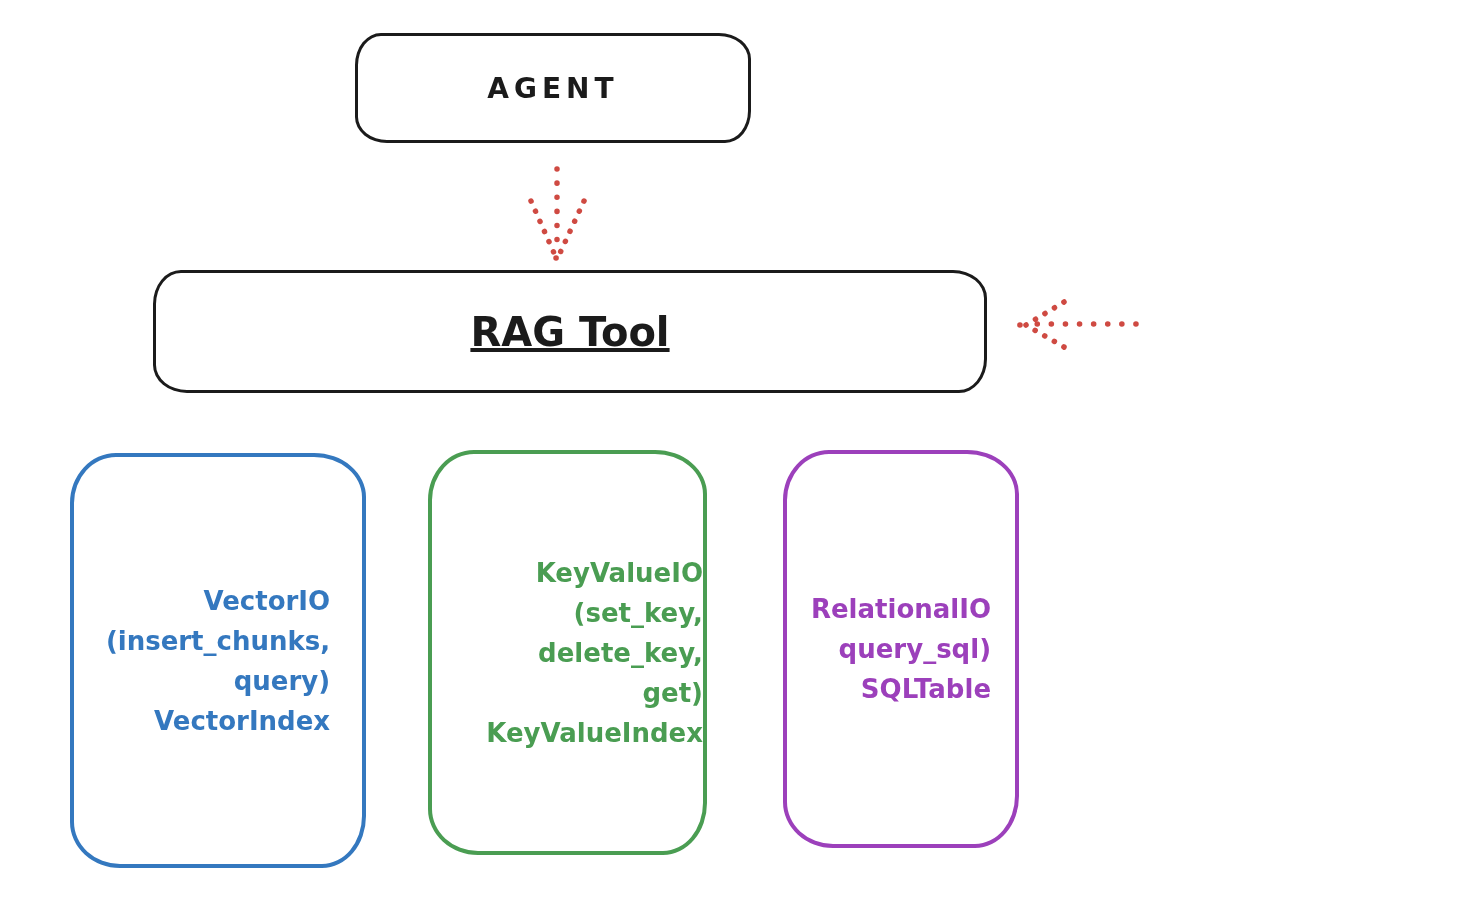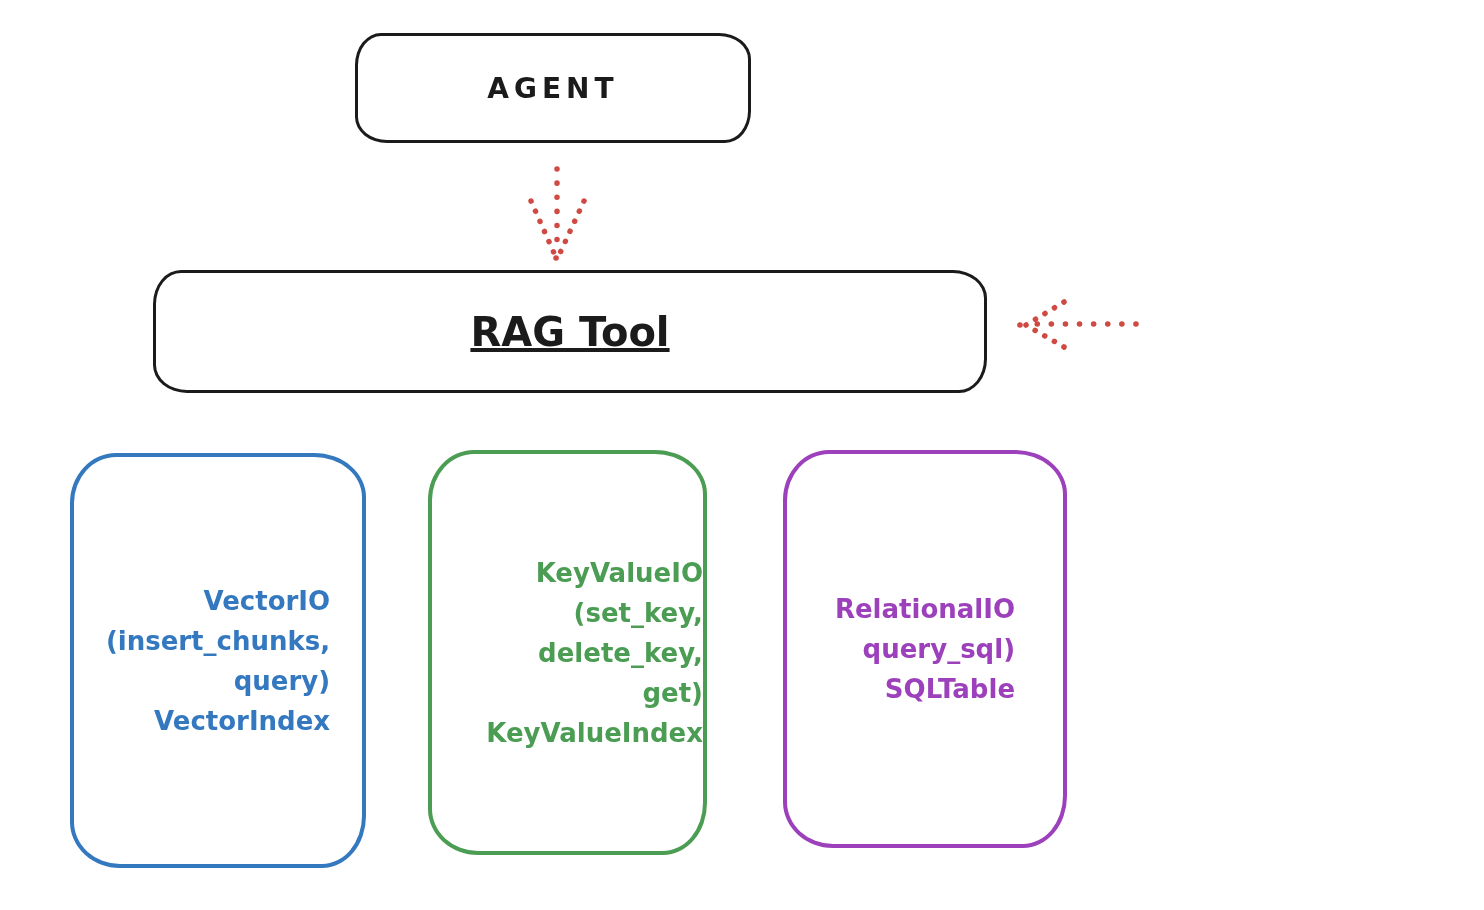--- a/index.html
+++ b/index.html
@@ -58,21 +58,21 @@
     line-height: 1.26;
     font-weight: bold;
   }
   .storage {
     border-width: 4px;
     border-style: solid;
     border-radius: 46px 52px 44px 50px / 50px 44px 52px 46px;
   }
   .storage-vector   { left: 70px;  top: 453px; width: 296px; height: 415px; }
   .storage-keyvalue { left: 428px; top: 450px; width: 279px; height: 405px; }
-  .storage-relational { left: 783px; top: 450px; width: 284px; height: 398px; }
+  .storage-relational { left: 783px; top: 450px; width: 236px; height: 398px; }
   .stack {
     text-align: right;
     font-size: 26px;
     font-weight: 600;
     line-height: 40px;
   }
   .index-label {
   }
   .dash-shaft {
     fill: none;

